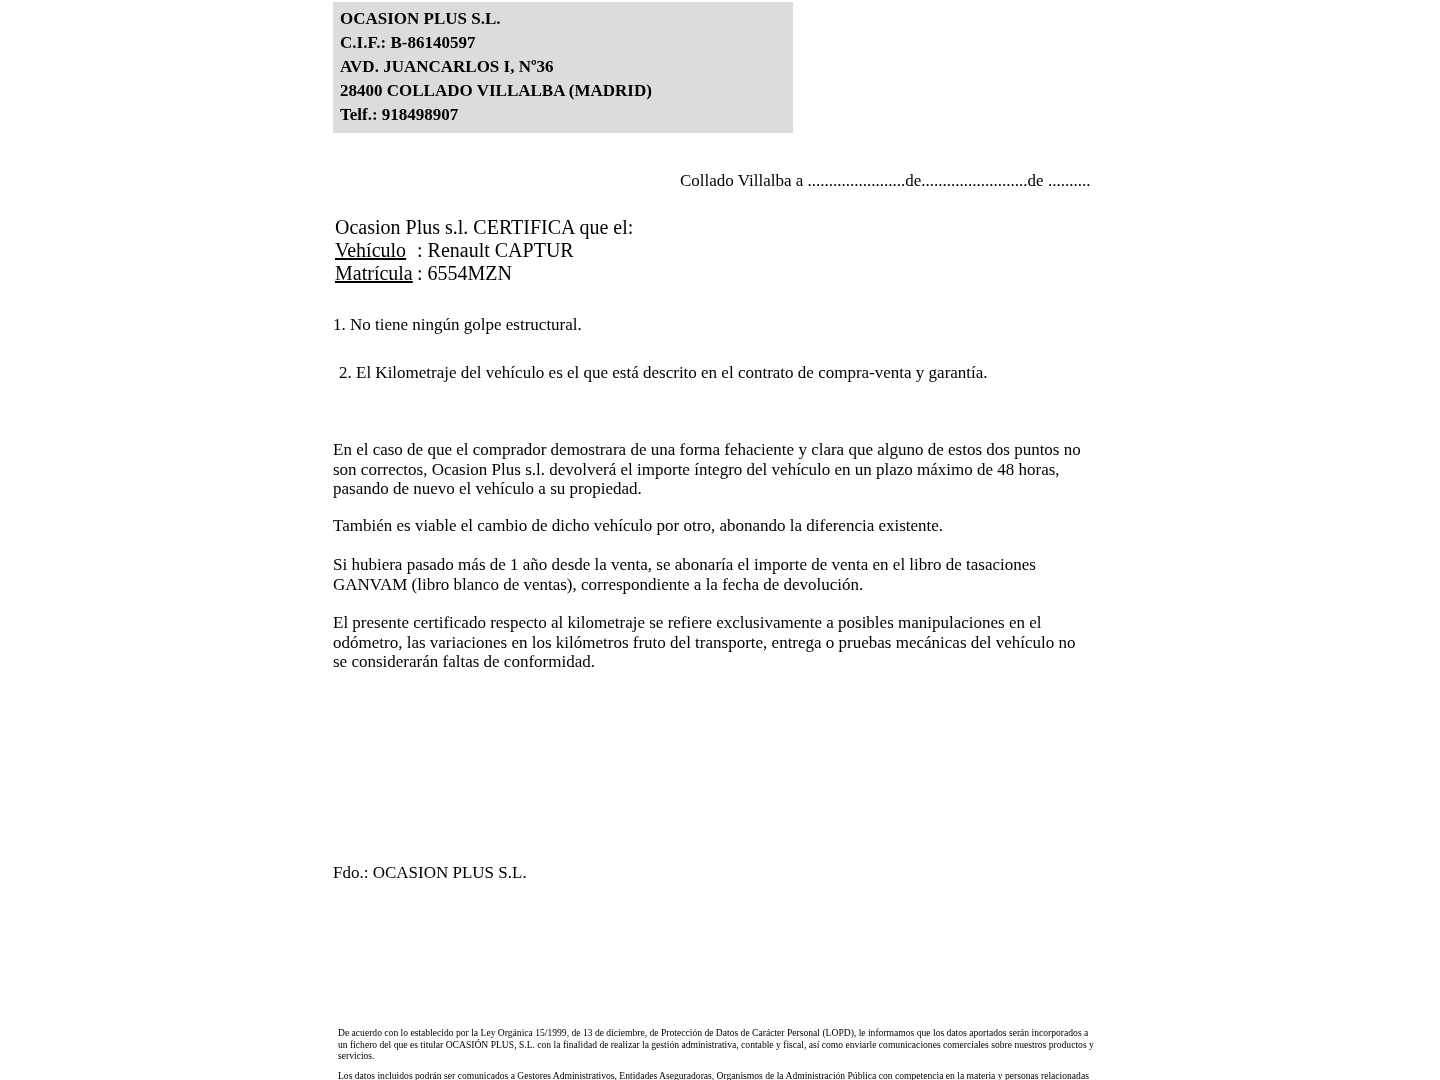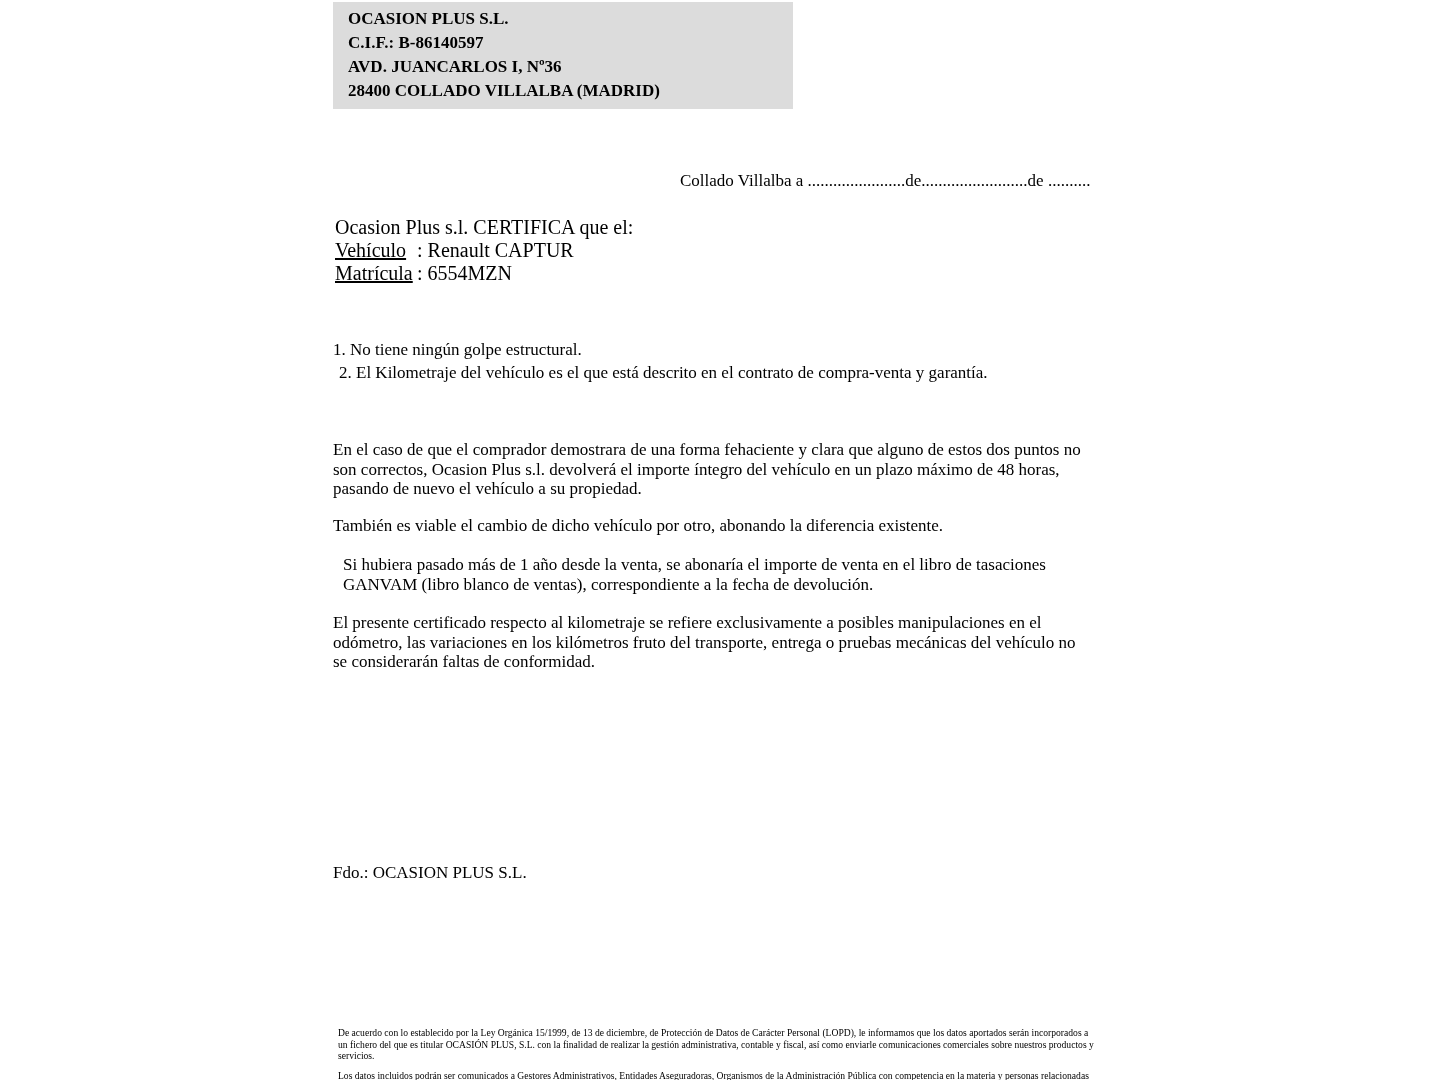--- a/index.html
+++ b/index.html
@@ -16,21 +16,21 @@
     width: 1440px;
     height: 1080px;
     background: #ffffff;
   }
   .header-box {
     position: absolute;
     left: 333px;
     top: 2px;
     width: 460px;
     background: #dcdcdc;
-    padding: 5px 0 6px 15px;
+    padding: 5px 0 6px 7px;
     font-weight: bold;
     font-size: 17px;
     line-height: 24px;
   }
   .date-line {
     position: absolute;
     left: 680px;
     top: 171px;
     font-size: 17px;
     white-space: nowrap;
@@ -44,38 +44,38 @@
   }
   .cert-row { margin-top: 0; }
   .label-cell {
     display: inline-block;
     width: 82px;
   }
   .label-underline { text-decoration: underline; text-align: center; }
   .point-1 {
     position: absolute;
     left: 333px;
-    top: 340px;
+    top: 315px;
     width: 760px;
     font-size: 17px;
     line-height: 19.5px;
   }
   .point-2 {
     position: absolute;
     left: 333px;
     top: 363px;
     width: 770px;
     font-size: 17px;
     line-height: 19.5px;
     margin-left: 6px;
   }
   .para { position: absolute; left: 333px; width: 760px; font-size: 17px; line-height: 19.5px; }
   .para-1 { top: 440px; }
   .para-2 { top: 516px; }
-  .para-3 { top: 555px; margin-left: 10px; }
+  .para-3 { top: 555px; }
   .para-4 { top: 613px; }
   .signature {
     position: absolute;
     left: 333px;
     top: 863px;
     font-size: 17px;
   }
   .legal {
     position: absolute;
     left: 330px;
@@ -89,20 +89,21 @@
 </head>
 <body>
 
 <div class="page">
 
   <div class="header-box">
     <div>OCASION PLUS S.L.</div>
     <div>C.I.F.: B-86140597</div>
     <div>AVD. JUANCARLOS I, Nº36</div>
     <div>28400 COLLADO VILLALBA (MADRID)</div>
+    <div>Telf.: 918498907</div>
   </div>
 
   <div class="date-line">Collado Villalba a .......................de.........................de ..........</div>
 
   <div class="cert-block">
     <div>Ocasion Plus s.l. CERTIFICA que el:</div>
     <div class="cert-row">
       <span class="label-cell"><span class="label-underline">Vehículo</span></span><span>: Renault CAPTUR</span>
     </div>
     <div class="cert-row">

